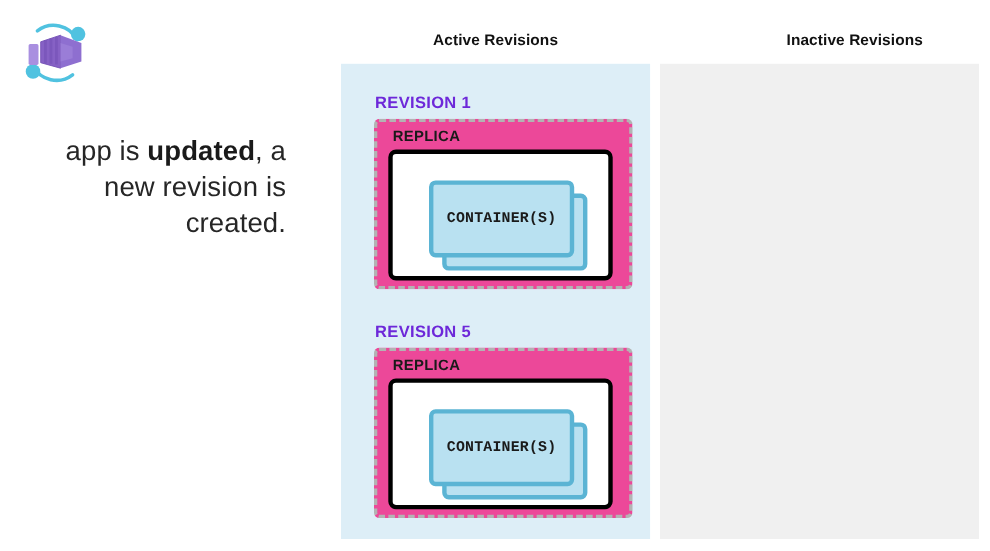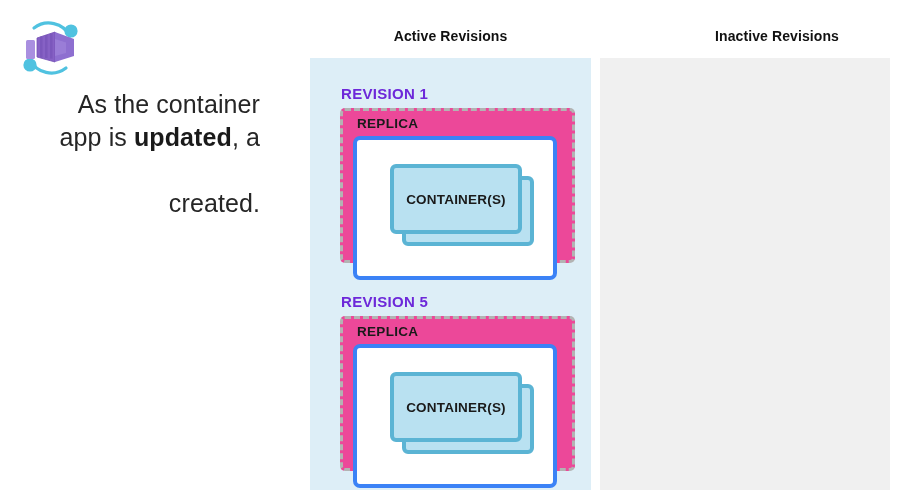--- a/index.html
+++ b/index.html
@@ -120,25 +120,26 @@
     letter-spacing: 0.3px;
     white-space: nowrap;
   }
 
   
   .replica-frame {
     position: absolute;
     left: 10px;
     top: 25px;
     width: 204px;
-    height: 144px;
+    height: 119px;
     box-sizing: border-box;
     background: #ffffff;
-    border: 4px solid #3b82f6;
+    border: 4px solid #000000;
     border-radius: 7px;
+    font-family: Liberation Mono, monospace;
   }
 
   
   .container-back {
     position: absolute;
     left: 45px;
     top: 36px;
     width: 132px;
     height: 70px;
     box-sizing: border-box;
@@ -190,23 +191,23 @@
       <rect x="26" y="24.5" width="2.6" height="21" fill="#7350b5" opacity="0.55"></rect>
       <rect x="31" y="23" width="2.6" height="23" fill="#7350b5" opacity="0.55"></rect>
       <rect x="36" y="21.6" width="2.6" height="25" fill="#7350b5" opacity="0.55"></rect>
 
       <path d="M41 20 L60 27 L60 44 L41 50 Z" fill="#8e6fd0"></path>
       <path d="M41 27 L52 30.5 L52 41 L41 44 Z" fill="#a98fe0" opacity="0.45"></path>
     </svg>
   </div>
 
   <div id="caption-text">
-    <span>As the container</span><br>
+    <br>
     <span>app is </span><span class="strong">updated</span><span>, a</span><br>
-    <br>
+    <span>new revision is</span><br>
     <span>created.</span>
   </div>
 
 </div>
 
 <div class="column-heading" id="heading-active">Active Revisions</div>
 
 <div class="column-heading" id="heading-inactive">Inactive Revisions</div>
 
 <div class="panel" id="panel-active">

